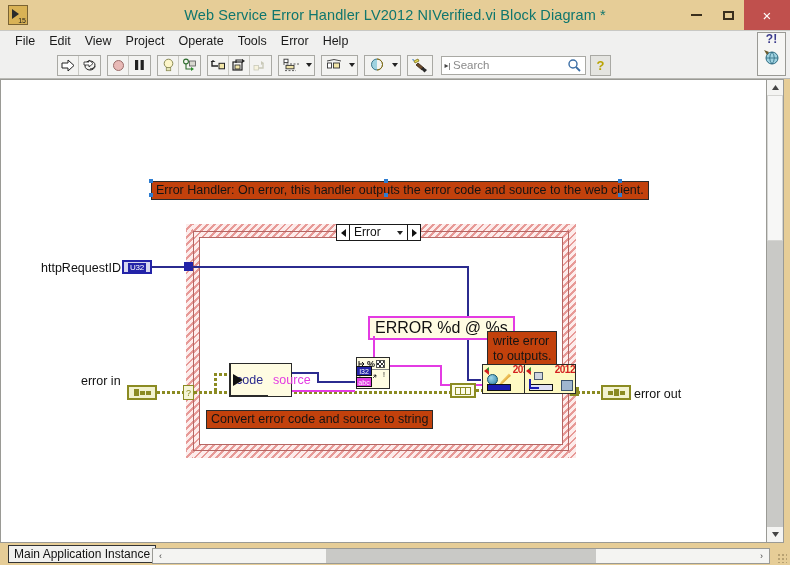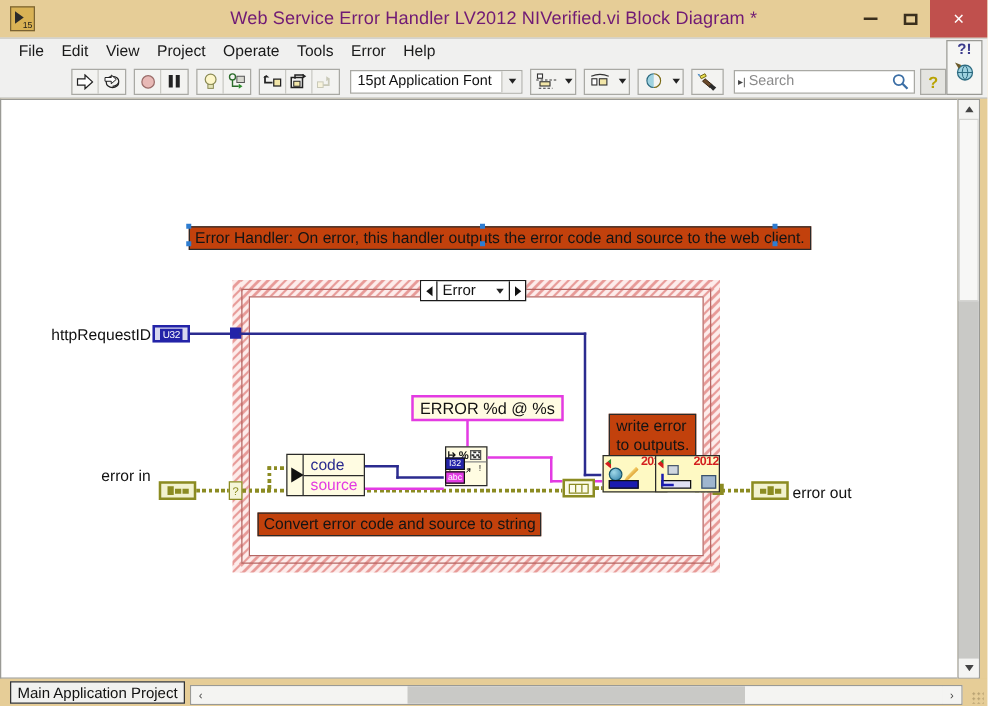--- a/index.html
+++ b/index.html
@@ -39,21 +39,21 @@
     border-left: 7px solid #2b2b2b;
     border-top: 5px solid transparent;
     border-bottom: 5px solid transparent;
   }
   .vi-icon .sub {
     position: absolute; right: 1px; bottom: 0px;
     font-size: 7px; color: #23201a; font-family: "Liberation Sans", sans-serif;
   }
   .titlebar .title {
     position: absolute; left: 0; right: 0; text-align: center;
-    font-size: 14.5px; color: #701a75; letter-spacing: .1px;
+    font-size: 14.5px; color: #0f766e; letter-spacing: .1px;
     pointer-events: none;
   }
   .winbtns {
     margin-left: auto; display: flex; align-items: stretch; height: 30px;
     position: relative; z-index: 2;
   }
   .winbtn {
     width: 32px; display: flex; align-items: center; justify-content: center;
     font-size: 13px; color: #3a2f1d;
   }
@@ -229,21 +229,21 @@
   
   .unbundle {
     position:absolute; border:1px solid #2a2a2a; background:#fffce2;
     box-sizing:border-box; display:flex; font-size:0;
   }
   .unbundle .lcol { width:18px; border-right:1px solid #2a2a2a; position:relative;}
   .unbundle .lcol:after {
     content:""; position:absolute; left:3px; top:50%; transform:translateY(-50%);
     width:0;height:0;border-top:6px solid transparent;border-bottom:6px solid transparent;border-left:10px solid #111;
   }
-  .unbundle .rcol { flex:1; display:flex; flex-direction:column;}
+  .unbundle .rcol { flex:1; display:flex; flex-direction:row;}
   .unbundle .row {
     flex:1; font-size:12.5px; padding:0 5px; display:flex;align-items:center;
     box-sizing:border-box;
   }
   .unbundle .row.code { color:#2b2b8f; border-bottom:1px solid #2a2a2a;}
   .unbundle .row.source { color:#e33be3; }
 
   
   .fmtnode {
     position:absolute; border:1px solid #2a2a2a; background:#fffce2;
@@ -261,21 +261,21 @@
   }
   .fmtnode .abc {
     position:absolute; left:-1px; bottom:1px; width:16px;height:10px;
     background:#e33be3; color:#fff; font-size:7px; display:flex;align-items:center;justify-content:center;
     border:1px solid #111; box-sizing:border-box;
   }
 
   
   .strconst {
     position:absolute; border:2px solid #e33be3; background:#fffce2;
-    font-size:13px; color:#111; padding:1px 5px; box-sizing:border-box; white-space:nowrap;
+    font-size:16px; color:#111; padding:1px 5px; box-sizing:border-box; white-space:nowrap;margin-left:39px;
   }
 
   
   .viicon {
     position:absolute; width:52px;height:30px; border:1px solid #2a2a2a;
     background:#fef9c3; box-sizing:border-box; overflow:hidden;
   }
   .viicon .yr { position:absolute; right:0px; top:-1px; font-size:10px;
     color:#d31f1f; font-weight:bold; letter-spacing:-0.5px; font-family:"Liberation Sans",sans-serif;}
   .viicon .globe {
@@ -434,26 +434,20 @@
       </div>
       <div class="tbtn">
         <svg width="16" height="13" viewBox="0 0 16 13">
           <path d="M3 9 H10 V4" fill="none" stroke="#c9c9b8" stroke-width="1.4"></path>
           <path d="M8 2 l3 2 l-3 2 z" fill="#c9c9b8"></path>
           <rect x="1" y="6.5" width="4.5" height="4.5" fill="#f7f3dd" stroke="#c9c9b8" stroke-width=".8"></rect>
         </svg>
       </div>
     </div>
 
-    <div class="fontsel">
-      <div class="cap">15pt Application Font</div>
-      <div class="dd">
-          <i class="caret"></i>
-        </div>
-    </div>
 
     <div class="tdrop">
       <div class="ic">
         <svg width="18" height="14" viewBox="0 0 18 14">
           <rect x="2" y="1.2" width="4" height="3.4" fill="#fff" stroke="#333" stroke-width=".9"></rect>
           <rect x="4" y="7.4" width="8" height="3.4" fill="#f2e6a8" stroke="#333" stroke-width=".9"></rect>
           <path d="M1 6 H17" stroke="#333" stroke-width=".8" stroke-dasharray="2 1.5"></path>
           <path d="M3 12.6 H14" stroke="#333" stroke-width=".8" stroke-dasharray="2 1.5"></path>
         </svg>
       </div>
@@ -679,17 +673,17 @@
   <div class="statusbar">
     <div class="hscrollwrap">
       <div class="hsb">
         <div class="b">‹</div>
         <div class="tr">
             <div class="th"></div>
           </div>
         <div class="b">›</div>
       </div>
     </div>
-    <div class="ctx">Main Application Project</div>
+    <div class="ctx">Main Application Instance</div>
     <div class="grip"></div>
   </div>
 
 </div>
 
 </body></html>

